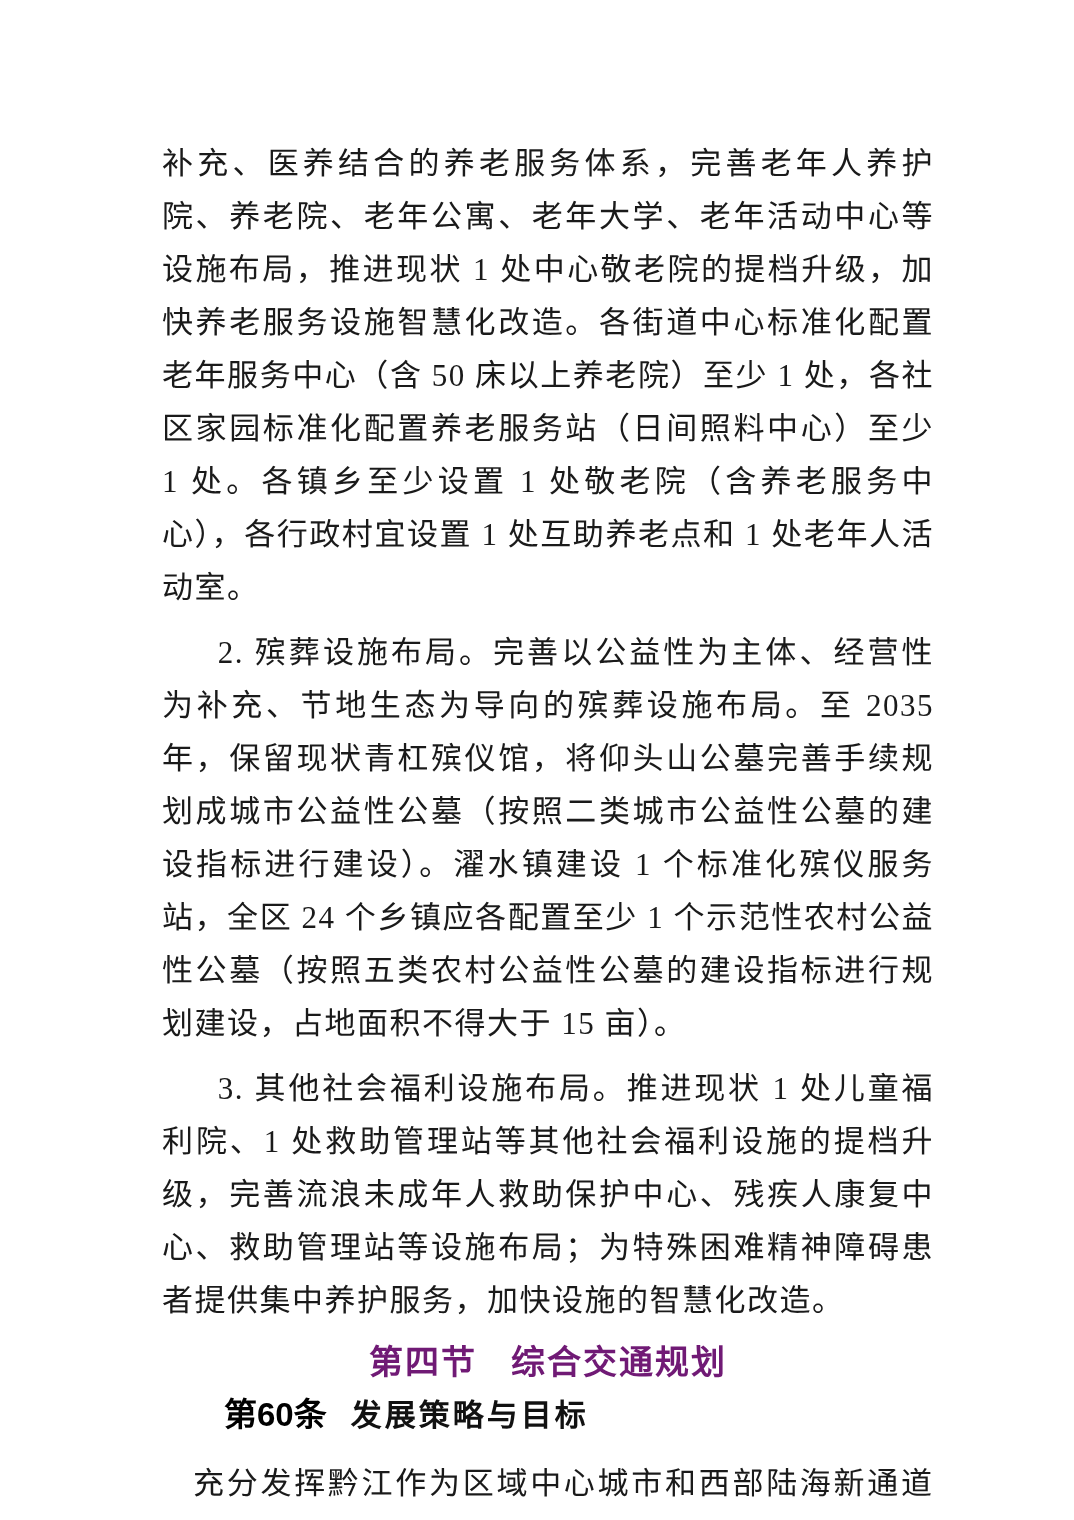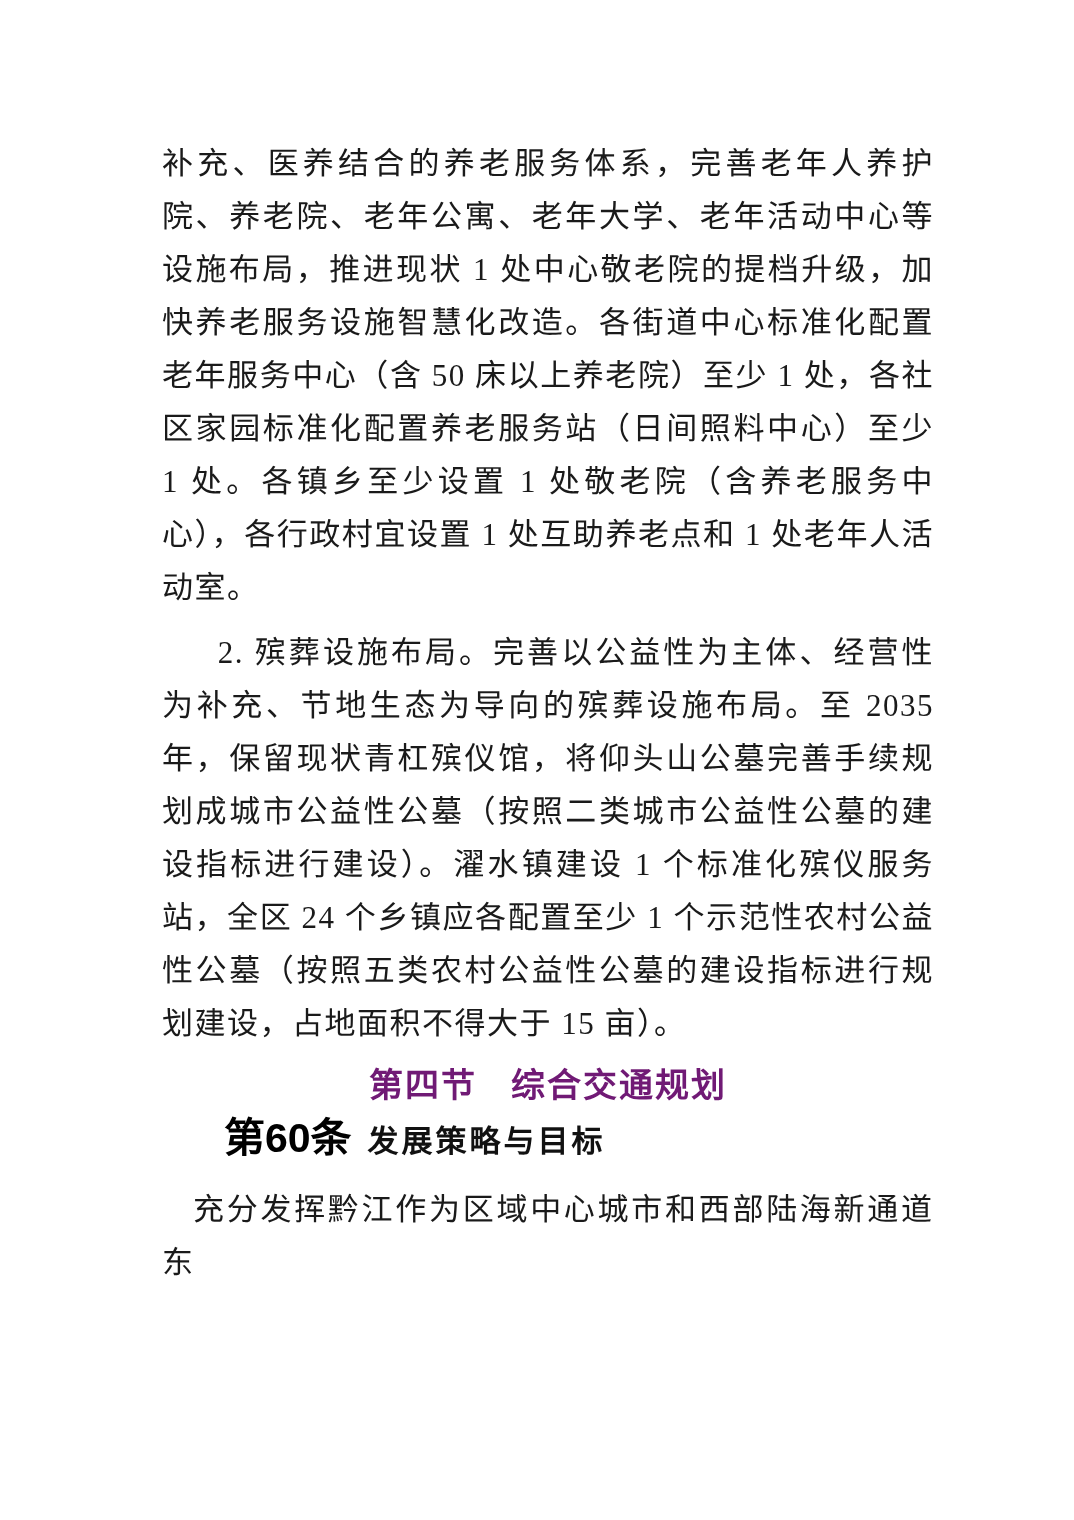--- a/index.html
+++ b/index.html
@@ -51,25 +51,25 @@
     width: 1em;
   }
   .article-heading {
     margin: 8px 0 14px 62px;
     line-height: 44px;
     white-space: nowrap;
   }
   .article-number {
     font-family: "Liberation Sans", "DejaVu Sans", sans-serif;
     font-weight: bold;
-    font-size: 41px;
+    font-size: 33px;
     color: #000000;
   }
   .article-title {
-    margin-left: 12px;
+    margin-left: 20px;
     font-family: "Liberation Serif", "DejaVu Serif", serif;
     font-weight: bold;
     font-size: 31px;
     letter-spacing: 3px;
     color: #111111;
   }
   p.kai {
     text-indent: 1em;
     text-align: justify;
     text-align-last: justify;
@@ -91,20 +91,21 @@
 </head>
 <body>
 
 <div class="page">
   <div class="content">
 
     <p class="para">补充、医养结合的养老服务体系，完善老年人养护院、养老院、老年公寓、老年大学、老年活动中心等设施布局，推进现状 1 处中心敬老院的提档升级，加快养老服务设施智慧化改造。各街道中心标准化配置老年服务中心（含 50 床以上养老院）至少 1 处，各社区家园标准化配置养老服务站（日间照料中心）至少 1 处。各镇乡至少设置 1 处敬老院（含养老服务中心），各行政村宜设置 1 处互助养老点和 1 处老年人活动室。</p>
 
     <p class="para indent2">2. 殡葬设施布局。完善以公益性为主体、经营性为补充、节地生态为导向的殡葬设施布局。至 2035 年，保留现状青杠殡仪馆，将仰头山公墓完善手续规划成城市公益性公墓（按照二类城市公益性公墓的建设指标进行建设）。濯水镇建设 1 个标准化殡仪服务站，全区 24 个乡镇应各配置至少 1 个示范性农村公益性公墓（按照五类农村公益性公墓的建设指标进行规划建设，占地面积不得大于 15 亩）。</p>
 
+    <p class="para indent2">3. 其他社会福利设施布局。推进现状 1 处儿童福利院、1 处救助管理站等其他社会福利设施的提档升级，完善流浪未成年人救助保护中心、残疾人康复中心、救助管理站等设施布局；为特殊困难精神障碍患者提供集中养护服务，加快设施的智慧化改造。</p>
 
     <h2 class="section-heading">
       <span>第四节</span><span class="heading-gap"></span><span>综合交通规划</span>
     </h2>
 
     <div class="article-heading">
       <span class="article-number">第60条</span>
       <span class="article-title">发展策略与目标</span>
     </div>
 

